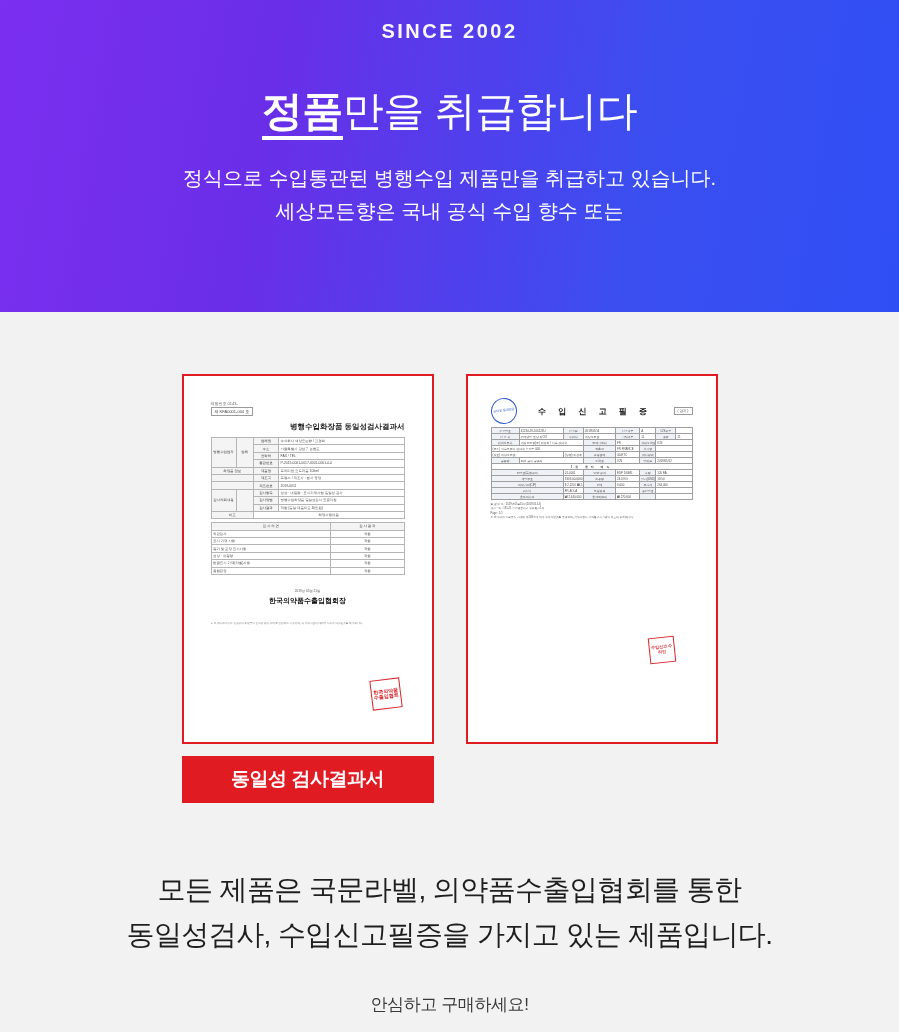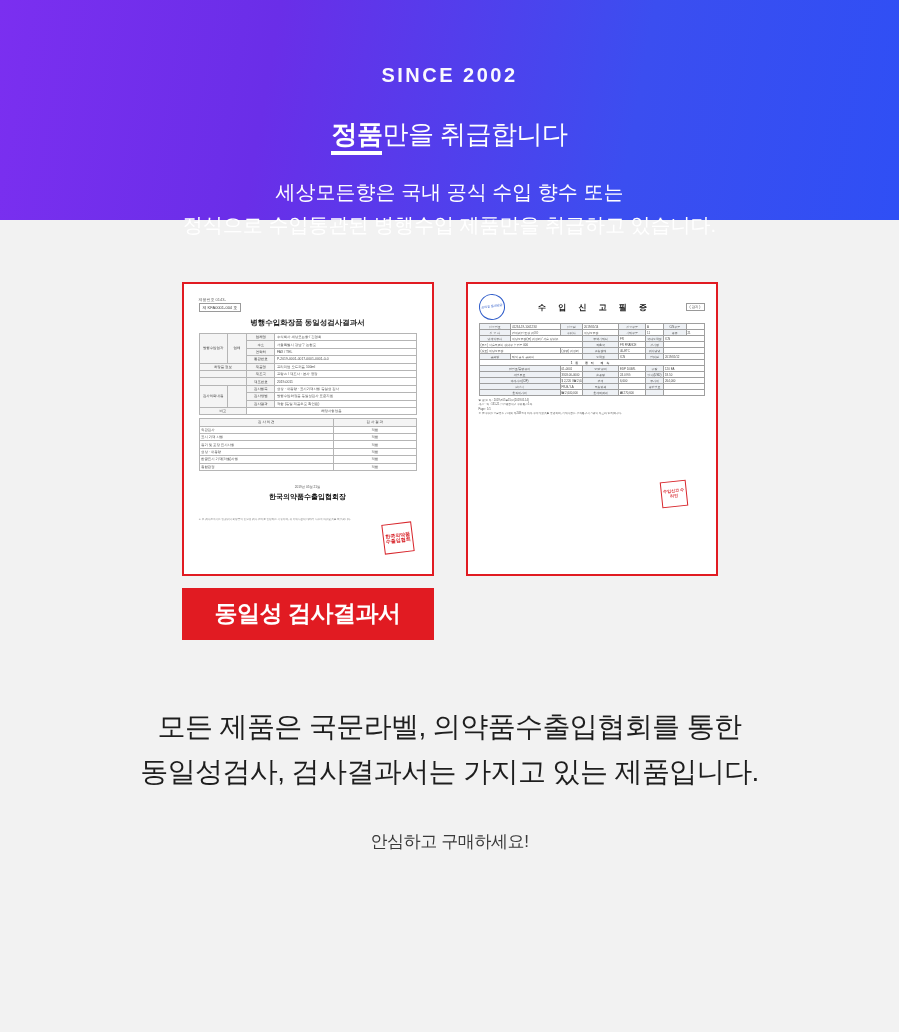--- a/index.html
+++ b/index.html
@@ -11,37 +11,37 @@
   .page {
     width: 899px;
     min-height: 1032px;
     position: relative;
     overflow: hidden;
     background: #f2f2f2;
   }
 
   
   .hero {
-    height: 220px;
+    height: 312px;
     background: linear-gradient(100deg, #7b2ff0 0%, #6a2ee8 30%, #3b4ef0 70%, #2f4ff5 100%);
     color: #ffffff;
     text-align: center;
-    padding-top: 64px;
+    padding-top: 20px;
     position: relative;
   }
   .hero-since {
     font-size: 20px;
     letter-spacing: 2.5px;
     font-weight: 700;
     color: #ffffff;
     opacity: 0.97;
   }
   .hero-title {
-    margin-top: 32px;
-    font-size: 26px;
+    margin-top: 44px;
+    font-size: 41px;
     font-weight: 400;
     letter-spacing: -0.5px;
     line-height: 1.2;
   }
   .hero-title .accent {
     font-weight: 700;
     border-bottom: 4px solid #ffffff;
     padding-bottom: 2px;
   }
   .hero-sub {
@@ -57,53 +57,53 @@
     justify-content: center;
     gap: 32px;
     padding-top: 62px;
   }
   .cert-col {
     width: 252px;
   }
   .cert-frame {
     border: 2px solid #e11b22;
     background: #ffffff;
-    padding: 5px;
-    height: 294px;
+    padding: 17px;
+    height: 370px;
     overflow: hidden;
   }
   .cert-sheet {
     width: 100%;
     height: 100%;
     background: #ffffff;
     position: relative;
     font-size: 2.6px;
     color: #3a3a3a;
     overflow: hidden;
   }
   .cert-label {
     margin-top: 12px;
     background: #e11b22;
     color: #ffffff;
     text-align: center;
-    font-size: 23px;
+    font-size: 19px;
     font-weight: 700;
     padding: 10px 0 11px;
     letter-spacing: -0.5px;
   }
 
   
   .docA { padding: 8px 10px 0; }
   .docA .topline { font-size: 4px; color: #666; margin-bottom: 1px; }
   .docA .topbox {
     display: inline-block; border: 0.6px solid #9a9a9a; padding: 1px 3px;
     font-size: 4px; color: #444; margin-bottom: 4px;
   }
   .docA .dtitle {
-    text-align: center; font-size: 7.5px; font-weight: 700; color: #1c1c1c;
+    text-align: right; font-size: 7.5px; font-weight: 700; color: #1c1c1c;
     margin: 2px 0 5px;
   }
   .tbl { width: 100%; border-collapse: collapse; table-layout: fixed; }
   .tbl td {
     border: 0.5px solid #b5b5b5;
     height: 7.4px;
     font-size: 3.4px;
     padding: 0 1.5px;
     color: #4a4a4a;
     white-space: nowrap;
@@ -202,22 +202,22 @@
 <body>
 
 <div class="page">
 
   <section class="hero">
     <div class="hero-since">SINCE 2002</div>
     <h1 class="hero-title">
       <span class="accent">정품</span><span>만을 취급합니다</span>
     </h1>
     <div class="hero-sub">
+      <div>정식으로 수입통관된 병행수입 제품만을 취급하고 있습니다.</div>
       <div>세상모든향은 국내 공식 수입 향수 또는</div>
-      <div>정식으로 수입통관된 병행수입 제품만을 취급하고 있습니다.</div>
     </div>
   </section>
 
   <section class="certs">
 
     <div class="cert-col">
       <div class="cert-frame">
         <div class="cert-sheet docA">
           <div class="topline">제품번호 0143-</div>
           <div class="topbox">제 KFA0001-004 호</div>
@@ -441,20 +441,20 @@
             <div>※ 본 수입신고필증은 관세법 제248조에 따라 수리되었음을 증명하며, 기재사항은 전자통관시스템의 자료와 일치합니다.</div>
           </div>
         </div>
       </div>
     </div>
   </section>
 
   <section class="bottom">
     <div class="lead">
       <div>모든 제품은 국문라벨, 의약품수출입협회를 통한</div>
-      <div>동일성검사, 검사결과서는 가지고 있는 제품입니다.</div>
+      <div>동일성검사, 수입신고필증을 가지고 있는 제품입니다.</div>
     </div>
     <div class="detail">
       <div>안심하고 구매하세요!</div>
     </div>
   </section>
 
 </div>
 
 </body></html>

